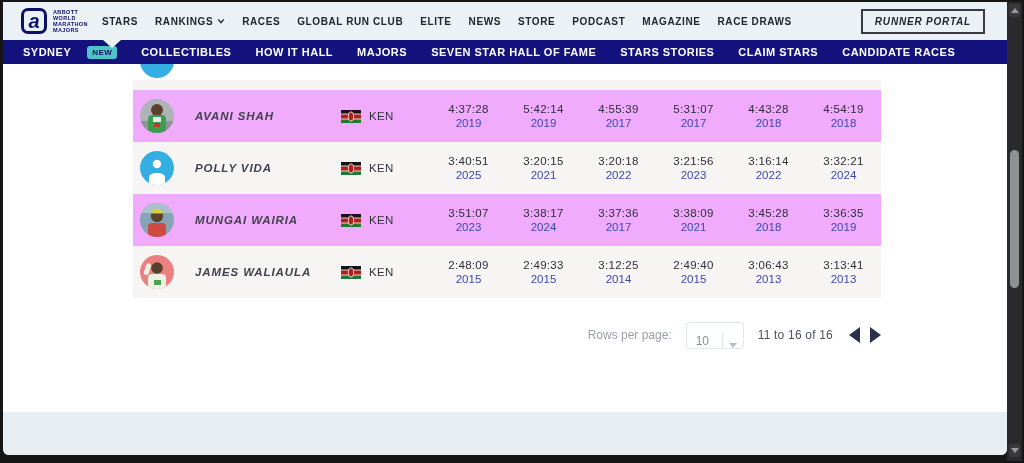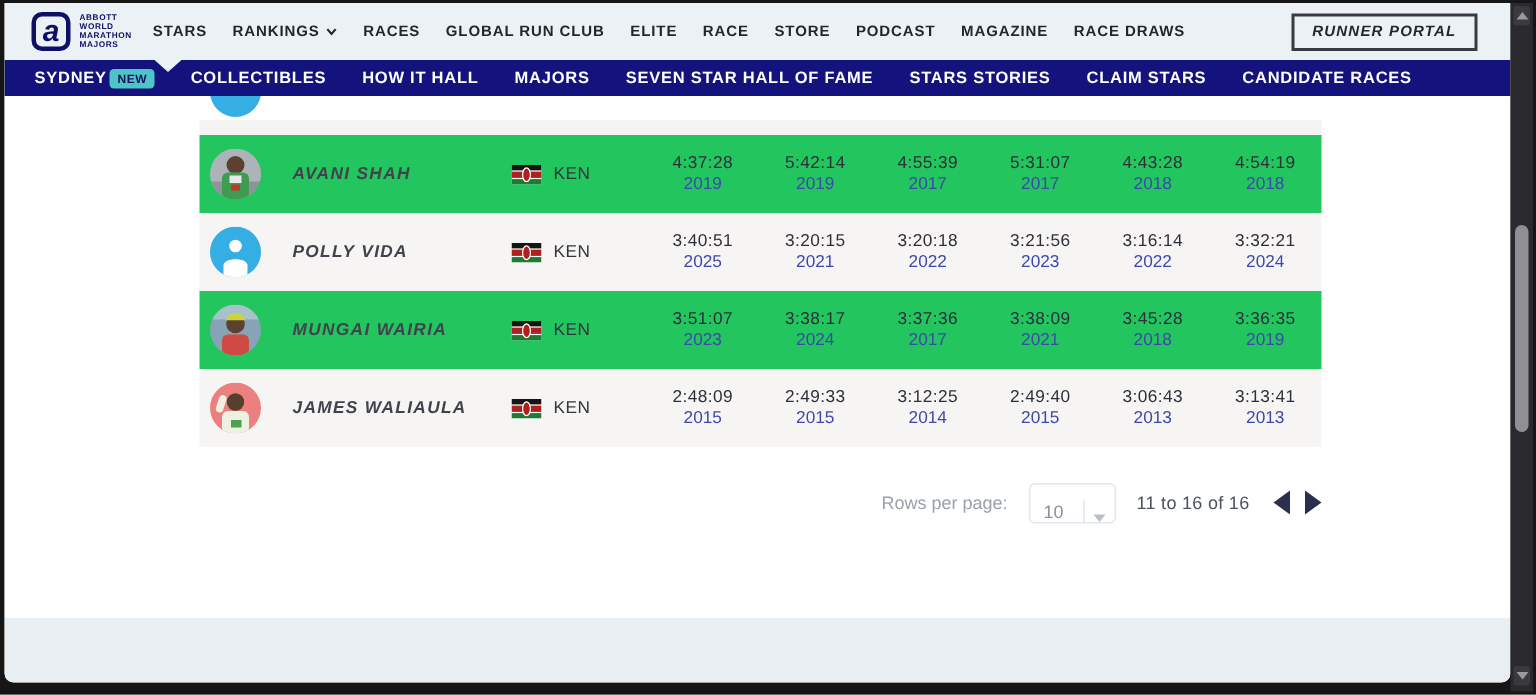--- a/index.html
+++ b/index.html
@@ -27,34 +27,34 @@
                    padding:5px 12px; font-size:10px; font-weight:bold; font-style:italic;
                    letter-spacing:.8px; color:#25252e; cursor:pointer; font-family:inherit; }
 
   
   .subnav { position:relative; height:24px; background:#14137e; display:flex; align-items:center;
             gap:24px; padding-left:20px; }
   .subnav .notch { position:absolute; left:100px; top:0; width:0; height:0;
                    border-left:9px solid transparent; border-right:9px solid transparent;
                    border-top:8px solid #ecf1f6; }
   .subnav-item { font-size:11px; font-weight:bold; color:#ffffff; letter-spacing:.5px;
-                 cursor:pointer; display:flex; align-items:center; gap:2px; white-space:nowrap; }
+                 cursor:pointer; display:flex; align-items:center; gap:16px; white-space:nowrap; }
   .new-badge { background:#4fc4c7; color:#10105e; font-size:8px; font-weight:bold;
                padding:2px 5px; border-radius:3px; letter-spacing:.4px; }
 
   
   .main { position:relative; background:#fff; height:348px; }
   .tablewrap { position:absolute; left:130px; top:0; width:748px; }
   .cutrow { height:16px; background:#fff; position:relative; overflow:hidden; }
   .cutrow .cut-avatar { position:absolute; left:7px; top:-20px; width:34px; height:34px;
                         border-radius:50%; background:#35aee3; }
   .rowgap { height:10px; background:#f4f3f1; }
 
   .row { display:grid; grid-template-columns:58px 150px 90px repeat(6,1fr);
-         align-items:center; height:52px; background:#22c55e; cursor:pointer; }
+         align-items:center; height:52px; background:#f0abfc; cursor:pointer; }
   .row.alt { background:#f6f5f4; }
   .avatar { width:34px; height:34px; border-radius:50%; overflow:hidden; margin-left:7px; }
   .avatar svg { display:block; }
   .r-name { font-size:11.5px; font-weight:bold; font-style:italic; color:#42424d;
             letter-spacing:.9px; padding-left:4px; }
   .r-country { display:flex; align-items:center; gap:8px; font-size:11.5px; color:#33343c;
                letter-spacing:.3px; }
   .cell { text-align:center; }
   .cell .time { font-size:11.5px; color:#2e2e38; letter-spacing:.3px; }
   .cell .year { font-size:11.5px; font-weight:normal; color:#3c49ab; margin-top:2px; cursor:pointer; }
@@ -111,21 +111,21 @@
         <span class="nav-item">STARS</span>
         <span class="nav-item">
           <span>RANKINGS</span>
           <svg class="chev" viewBox="0 0 10 10">
             <path d="M1.5 3 L5 7 L8.5 3" fill="none" stroke="#25252e" stroke-width="1.8"></path>
           </svg>
         </span>
         <span class="nav-item">RACES</span>
         <span class="nav-item">GLOBAL RUN CLUB</span>
         <span class="nav-item">ELITE</span>
-        <span class="nav-item">RACE</span>
+        <span class="nav-item">NEWS</span>
         <span class="nav-item">STORE</span>
         <span class="nav-item">PODCAST</span>
         <span class="nav-item">MAGAZINE</span>
         <span class="nav-item">RACE DRAWS</span>
       </nav>
       <button class="runner-portal">RUNNER PORTAL</button>
     </header>
 
     <nav class="subnav">
       <div class="notch"></div>

